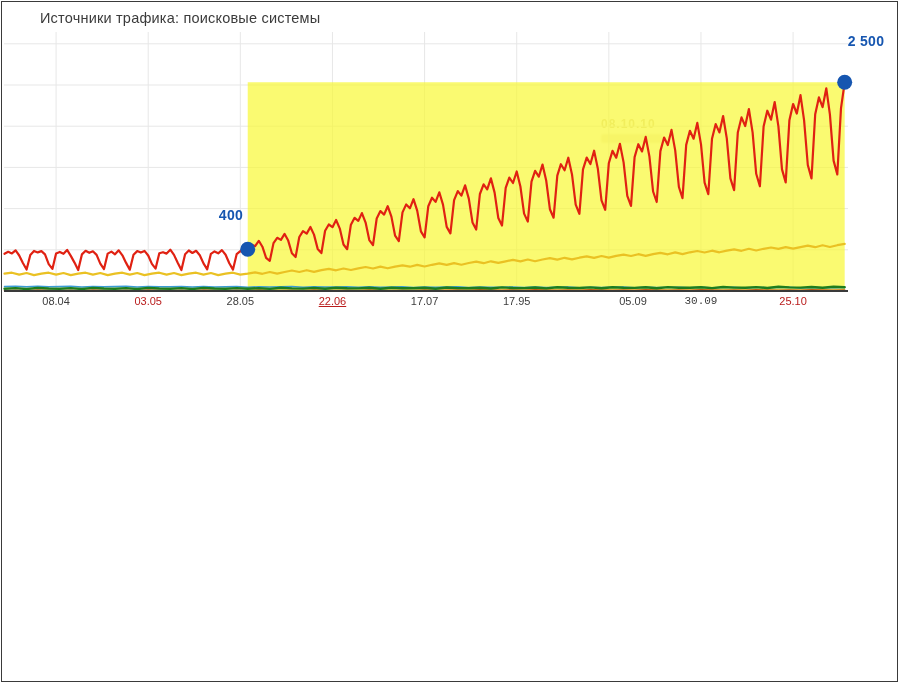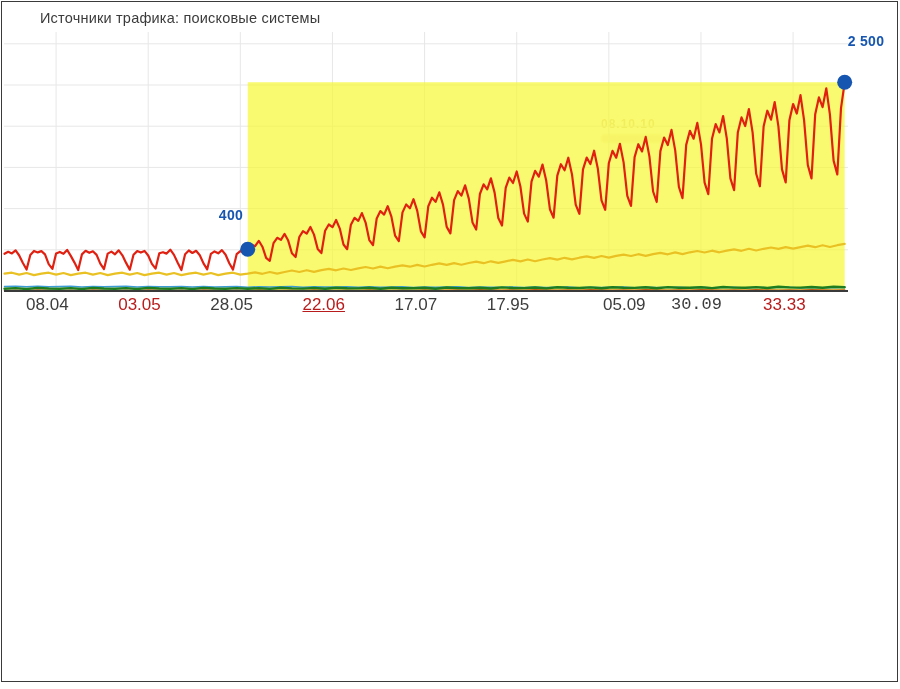--- a/index.html
+++ b/index.html
@@ -27,22 +27,22 @@
     background:rgba(195,165,85,0.18);border-radius:2px;filter:blur(1px);
   }
   .ann{
     position:absolute;font-weight:bold;color:#1656b0;font-size:14px;
     text-align:center;z-index:4;letter-spacing:.3px;
   }
   .ann-start{left:205px;top:207px;width:52px;}
   .ann-range{left:496px;top:56px;width:130px;}
   .ann-end{left:834px;top:33px;width:64px;}
   .tick{
-    position:absolute;top:295px;width:60px;
-    font-size:17px;color:#3d3d3d;z-index:3;
+    position:absolute;top:295px;width:60px;text-align:center;
+    font-size:11px;color:#3d3d3d;z-index:3;
   }
   .tick.red{color:#b91c1c;}
 </style>
 </head>
 <body>
 
 <div class="frame"></div>
 
 <div class="chart-title">Источники трафика: поисковые системы</div>
 
@@ -84,15 +84,15 @@
 
   <div id="xticks">
       <div class="tick" style="left: 26.09px;">08.04</div>
       <div class="tick red" style="left: 118.215px;">03.05</div>
       <div class="tick" style="left: 210.34px;">28.05</div>
       <div class="tick red" style="left: 302.465px; text-decoration: underline;">22.06</div>
       <div class="tick" style="left: 394.59px;">17.07</div>
       <div class="tick" style="left: 486.715px;">17.95</div>
       <div class="tick" style="left: 603px;">05.09</div>
       <div class="tick" style="left: 670.965px; font-family: Liberation Mono, monospace;">30.09</div>
-      <div class="tick red" style="left: 763.09px;">33.33</div>
+      <div class="tick red" style="left: 763.09px;">25.10</div>
     </div>
 </div>
 
 </body></html>

